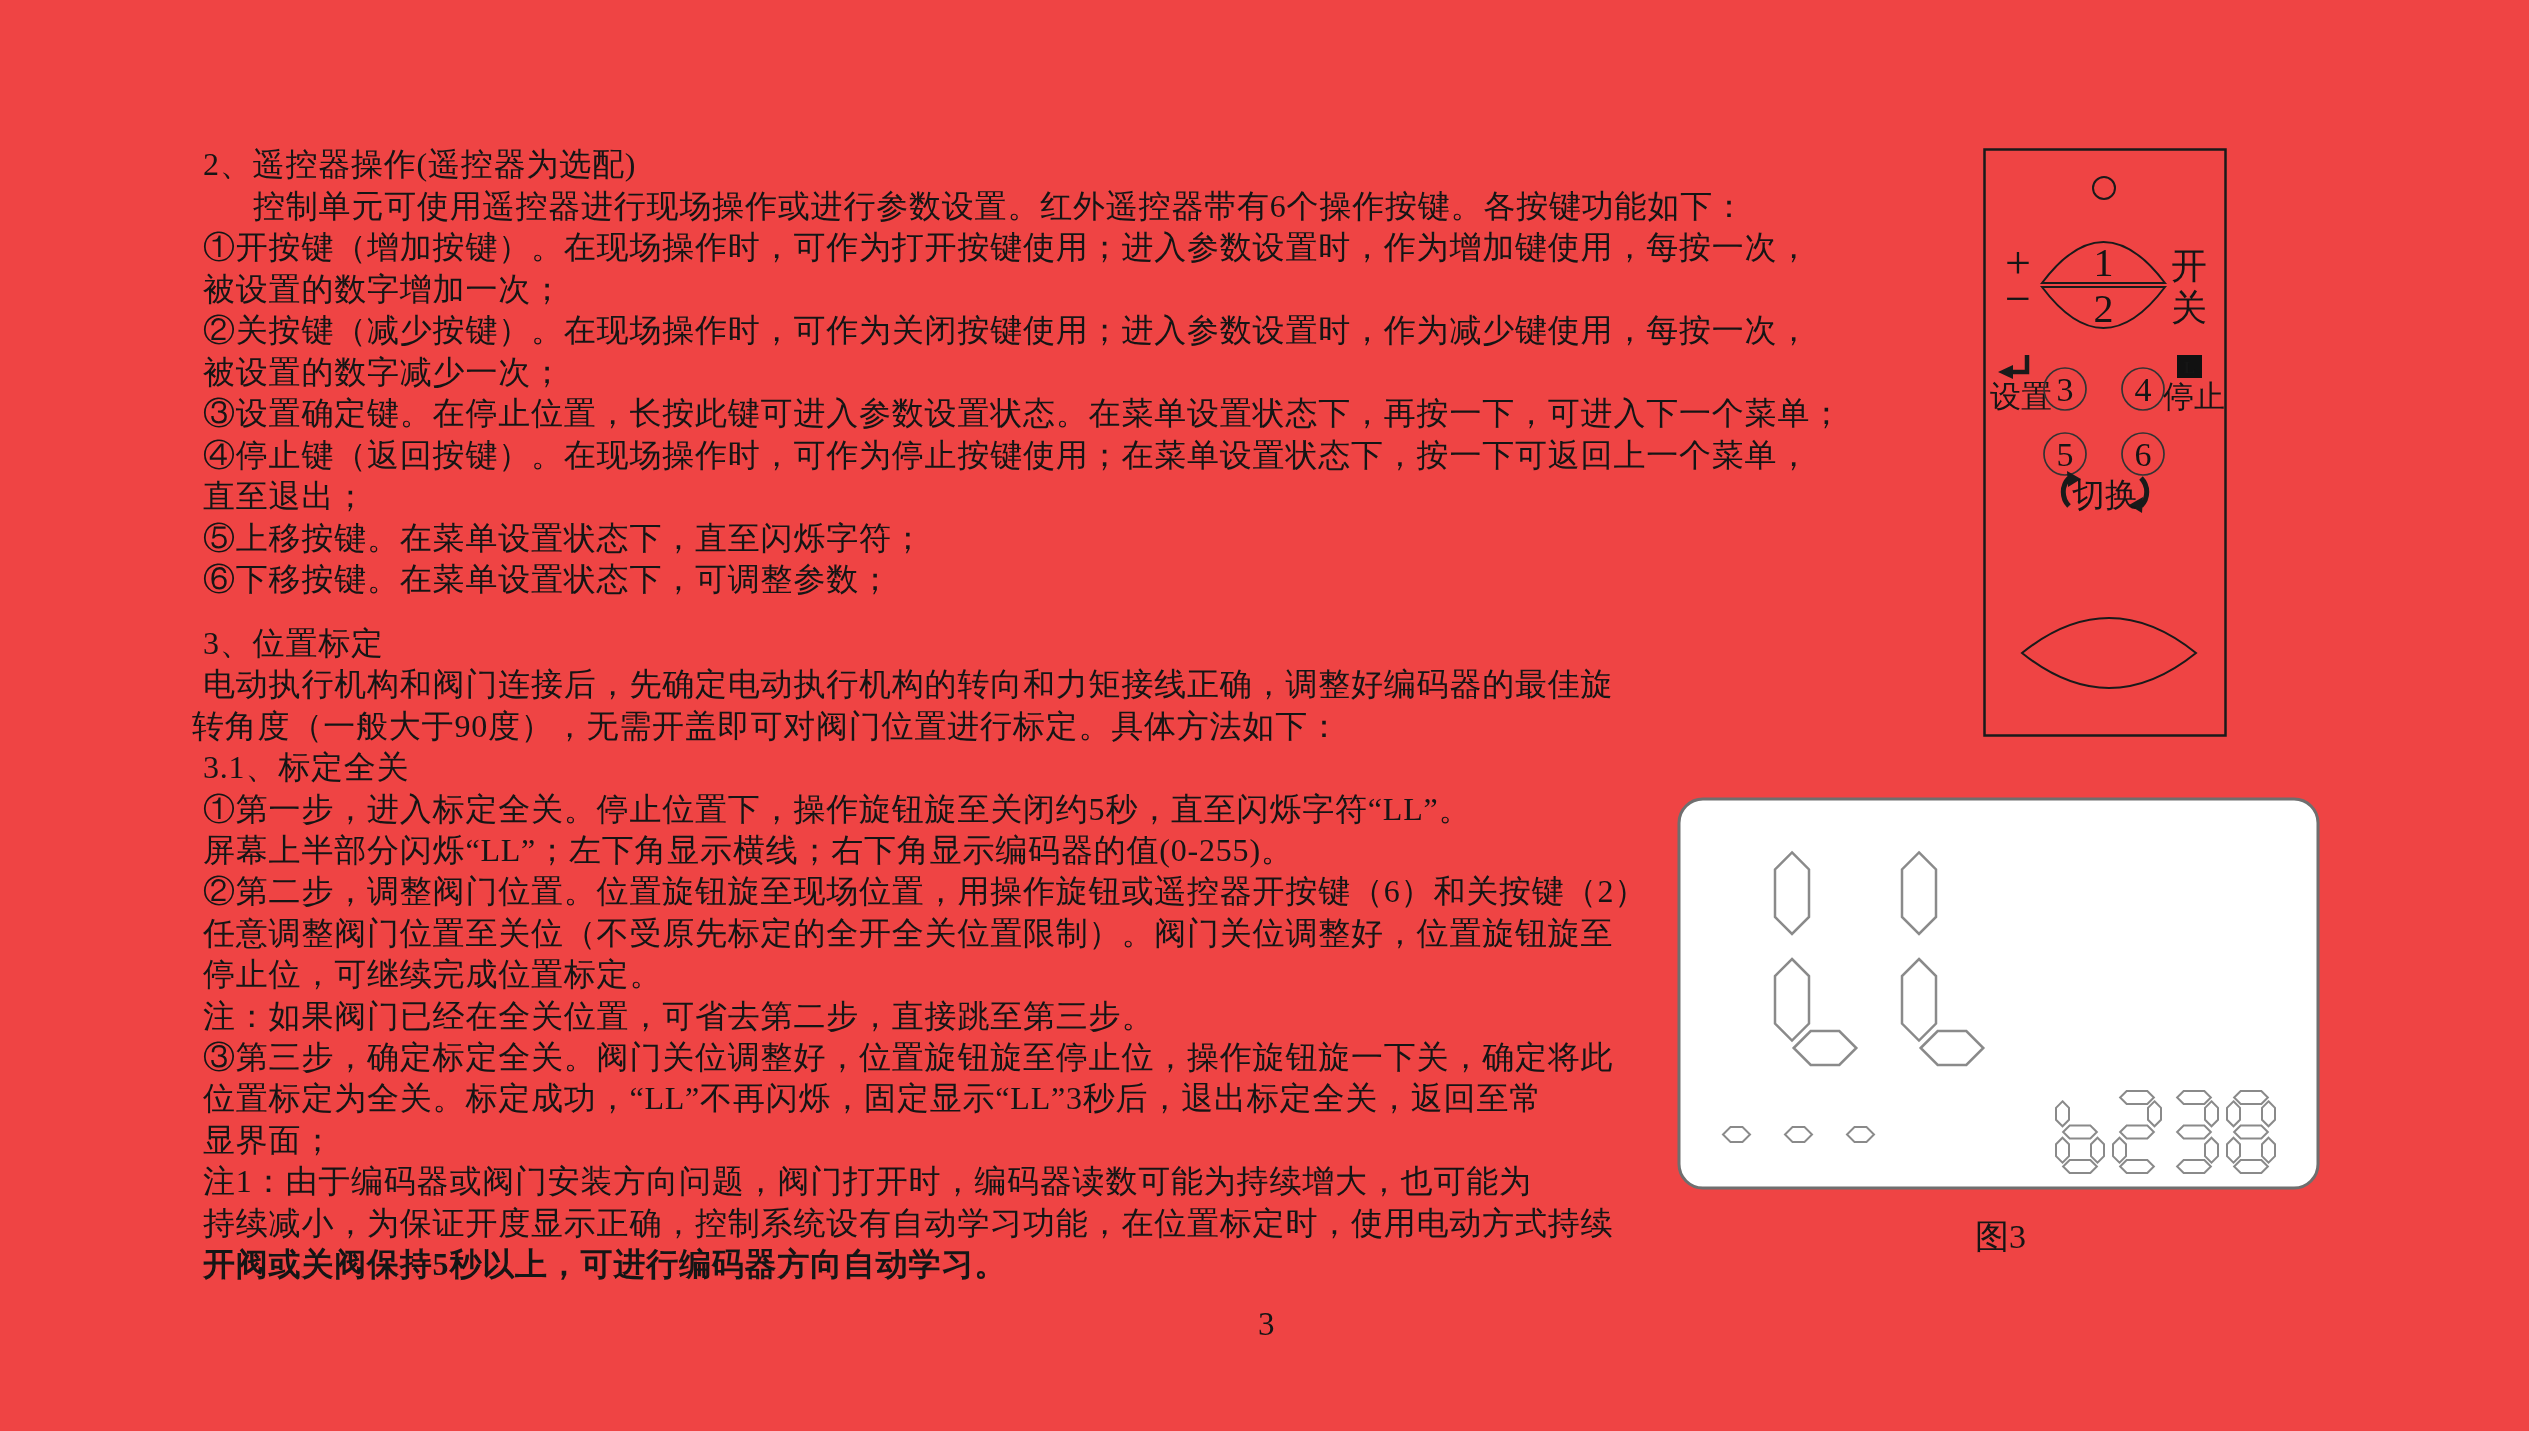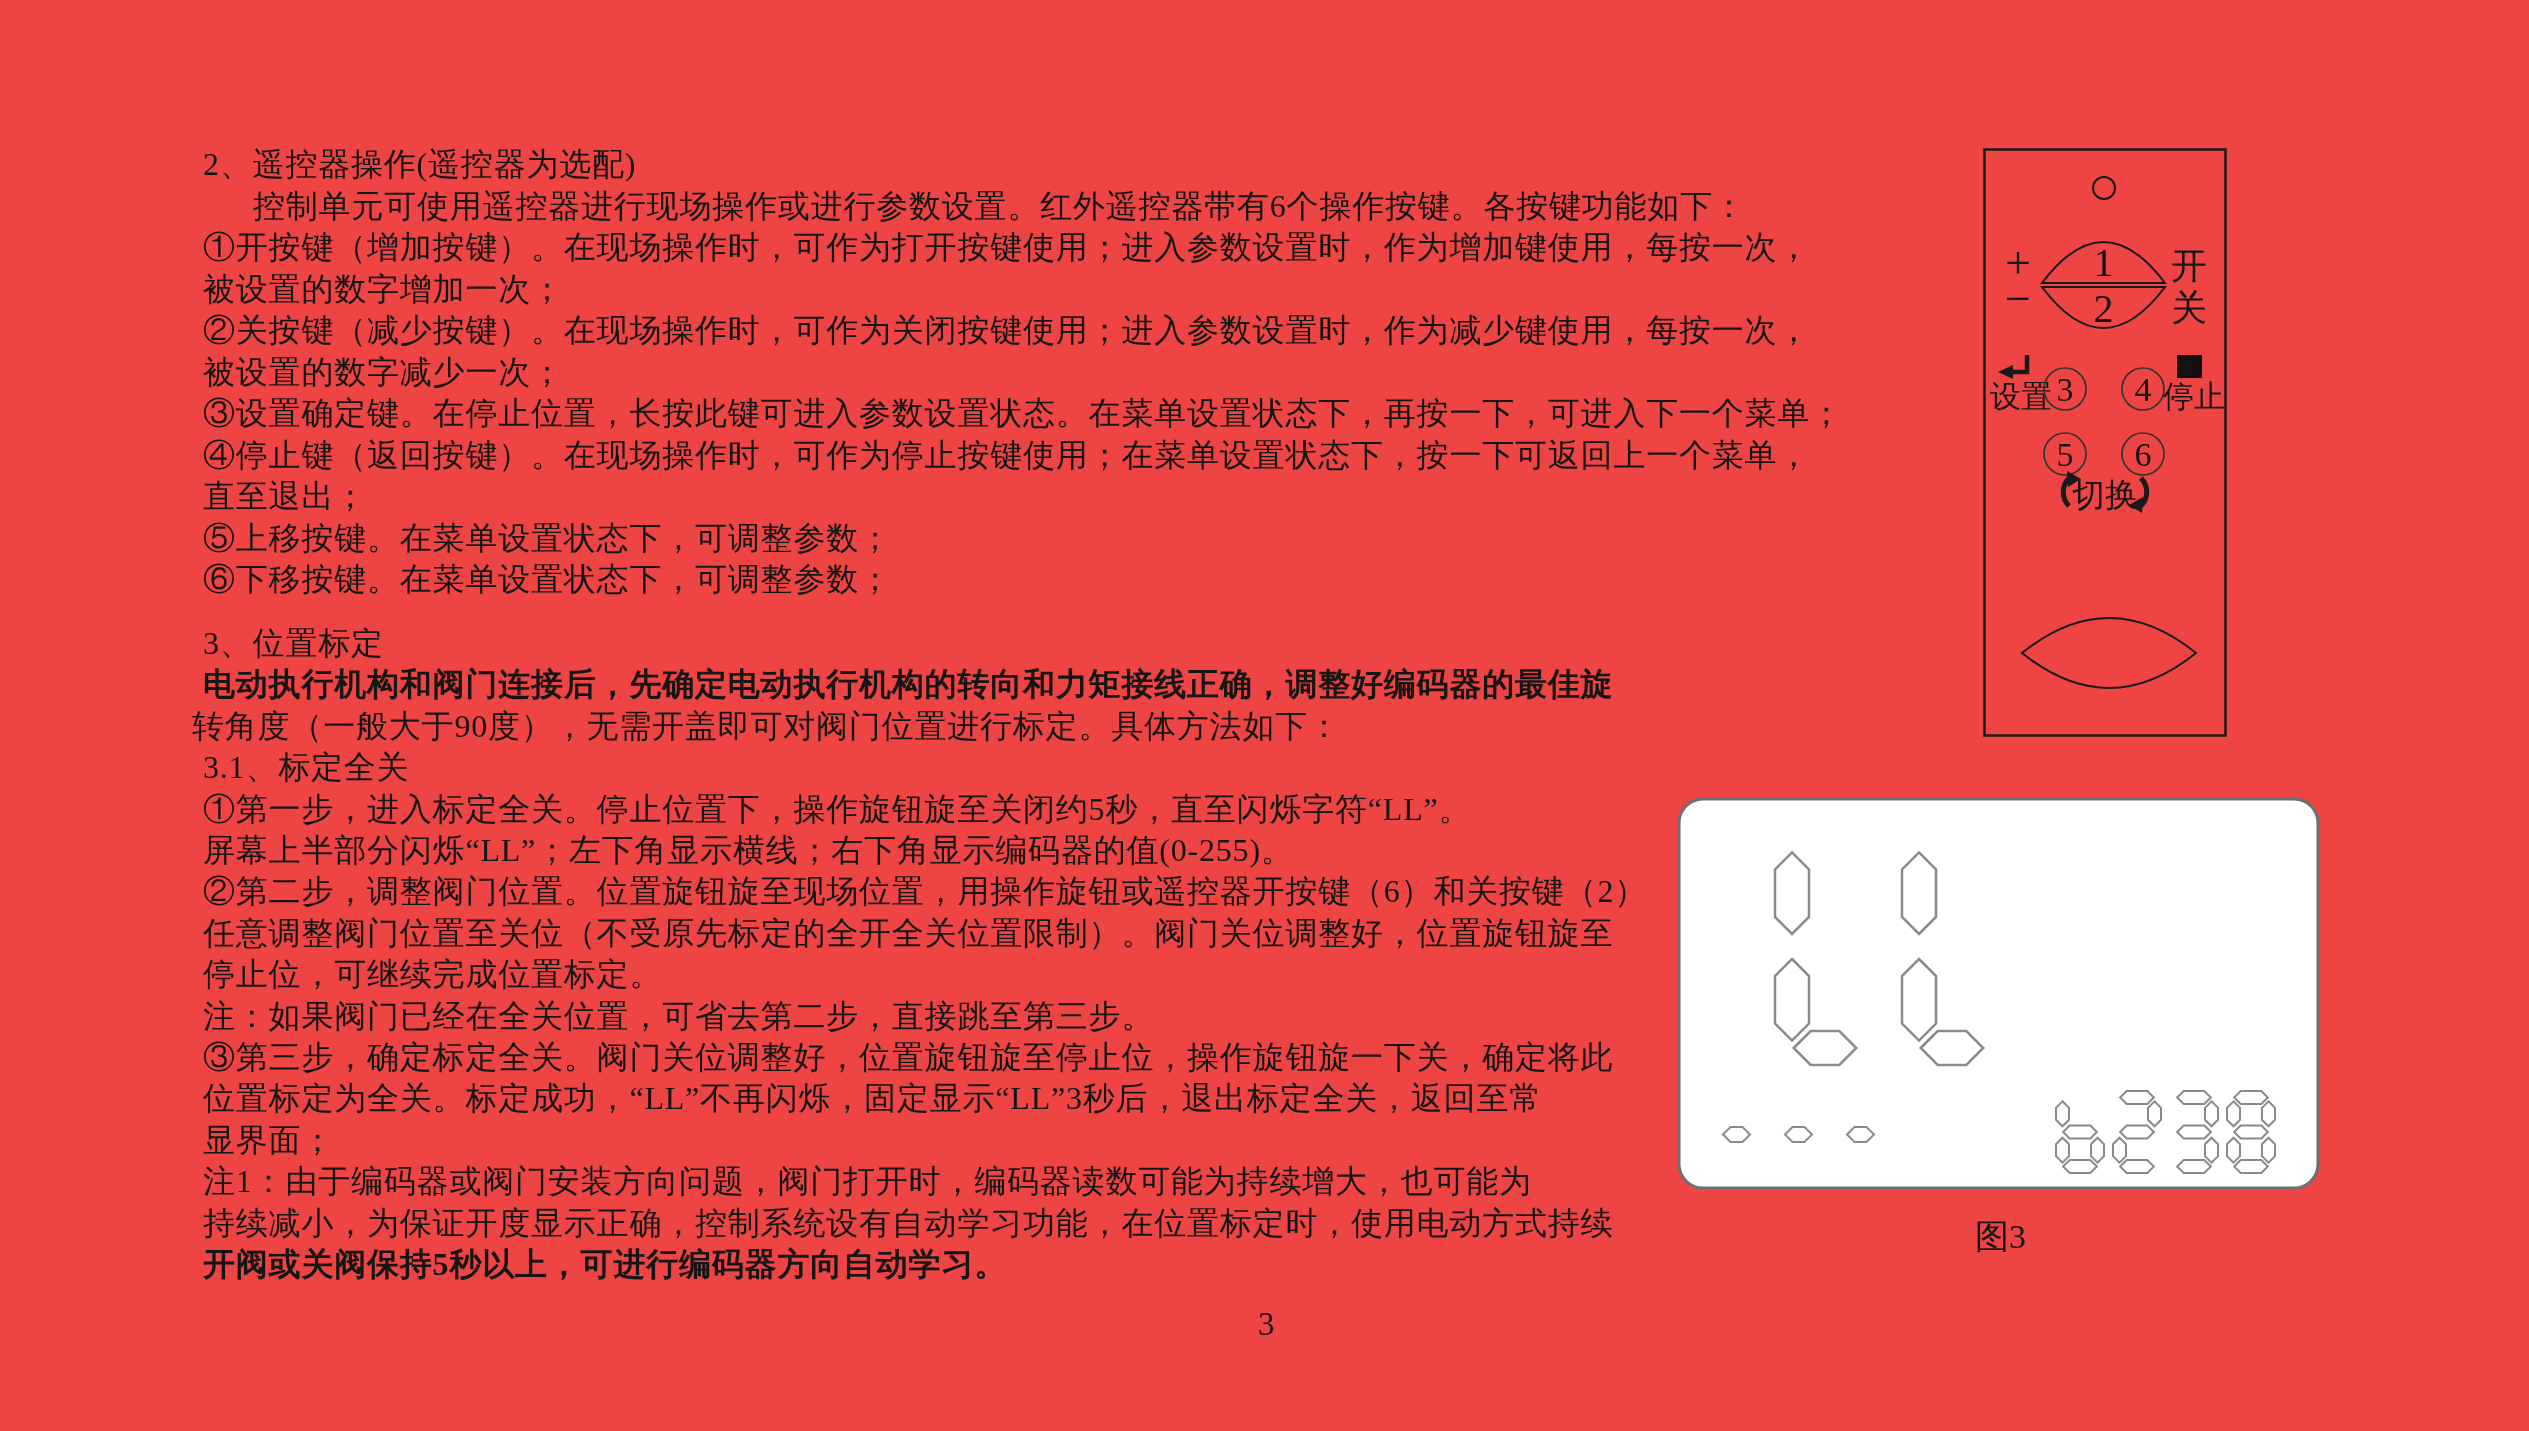--- a/index.html
+++ b/index.html
@@ -53,24 +53,24 @@
   <div id="doc-lines">
       <div class="doc-line" style="top: 148px; left: 203px;">2、遥控器操作(遥控器为选配)</div>
       <div class="doc-line" style="top: 189.5px; left: 253px;">控制单元可使用遥控器进行现场操作或进行参数设置。红外遥控器带有6个操作按键。各按键功能如下：</div>
       <div class="doc-line" style="top: 231px; left: 203px;">①开按键（增加按键）。在现场操作时，可作为打开按键使用；进入参数设置时，作为增加键使用，每按一次，</div>
       <div class="doc-line" style="top: 272.5px; left: 203px;">被设置的数字增加一次；</div>
       <div class="doc-line" style="top: 314px; left: 203px;">②关按键（减少按键）。在现场操作时，可作为关闭按键使用；进入参数设置时，作为减少键使用，每按一次，</div>
       <div class="doc-line" style="top: 355.5px; left: 203px;">被设置的数字减少一次；</div>
       <div class="doc-line" style="top: 397px; left: 203px;">③设置确定键。在停止位置，长按此键可进入参数设置状态。在菜单设置状态下，再按一下，可进入下一个菜单；</div>
       <div class="doc-line" style="top: 438.5px; left: 203px;">④停止键（返回按键）。在现场操作时，可作为停止按键使用；在菜单设置状态下，按一下可返回上一个菜单，</div>
       <div class="doc-line" style="top: 480px; left: 203px;">直至退出；</div>
-      <div class="doc-line" style="top: 521.5px; left: 203px;">⑤上移按键。在菜单设置状态下，可调整参数；</div>
+      <div class="doc-line" style="top: 521.5px; left: 203px;">⑤上移按键。在菜单设置状态下，直至闪烁字符；</div>
       <div class="doc-line" style="top: 563px; left: 203px;">⑥下移按键。在菜单设置状态下，可调整参数；</div>
       <div class="doc-line" style="top: 627px; left: 203px;">3、位置标定</div>
-      <div class="doc-line" style="top: 668.4px; left: 203px; font-weight: bold;">电动执行机构和阀门连接后，先确定电动执行机构的转向和力矩接线正确，调整好编码器的最佳旋</div>
+      <div class="doc-line" style="top: 668.4px; left: 203px;">电动执行机构和阀门连接后，先确定电动执行机构的转向和力矩接线正确，调整好编码器的最佳旋</div>
       <div class="doc-line" style="top: 709.8px; left: 192px;">转角度（一般大于90度），无需开盖即可对阀门位置进行标定。具体方法如下：</div>
       <div class="doc-line" style="top: 751.2px; left: 203px;">3.1、标定全关</div>
       <div class="doc-line" style="top: 792.6px; left: 203px;">①第一步，进入标定全关。停止位置下，操作旋钮旋至关闭约5秒，直至闪烁字符“LL”。</div>
       <div class="doc-line" style="top: 834px; left: 203px;">屏幕上半部分闪烁“LL”；左下角显示横线；右下角显示编码器的值(0-255)。</div>
       <div class="doc-line" style="top: 875.4px; left: 203px;">②第二步，调整阀门位置。位置旋钮旋至现场位置，用操作旋钮或遥控器开按键（6）和关按键（2）</div>
       <div class="doc-line" style="top: 916.8px; left: 203px;">任意调整阀门位置至关位（不受原先标定的全开全关位置限制）。阀门关位调整好，位置旋钮旋至</div>
       <div class="doc-line" style="top: 958.2px; left: 203px;">停止位，可继续完成位置标定。</div>
       <div class="doc-line" style="top: 999.6px; left: 203px;">注：如果阀门已经在全关位置，可省去第二步，直接跳至第三步。</div>
       <div class="doc-line" style="top: 1041px; left: 203px;">③第三步，确定标定全关。阀门关位调整好，位置旋钮旋至停止位，操作旋钮旋一下关，确定将此</div>
       <div class="doc-line" style="top: 1082.4px; left: 203px;">位置标定为全关。标定成功，“LL”不再闪烁，固定显示“LL”3秒后，退出标定全关，返回至常</div>

